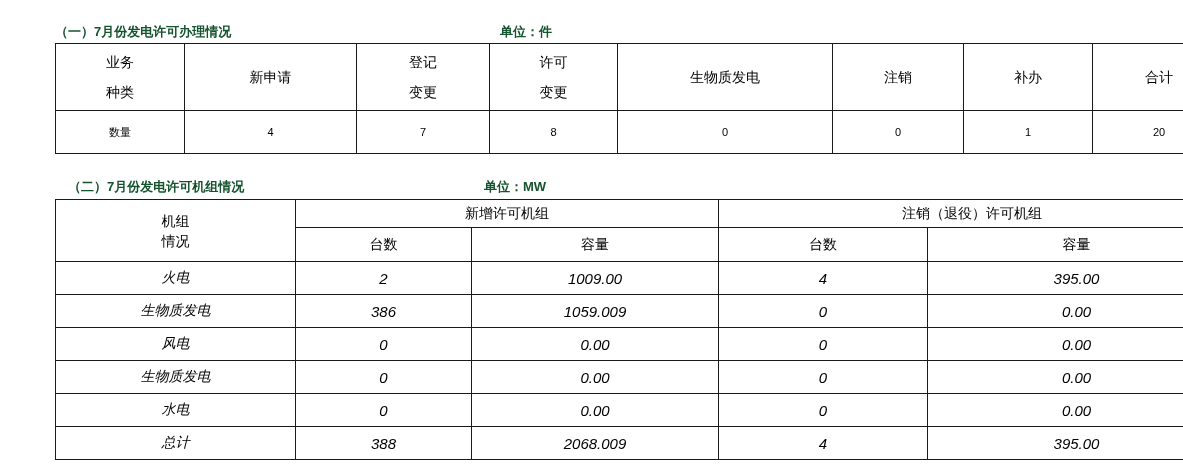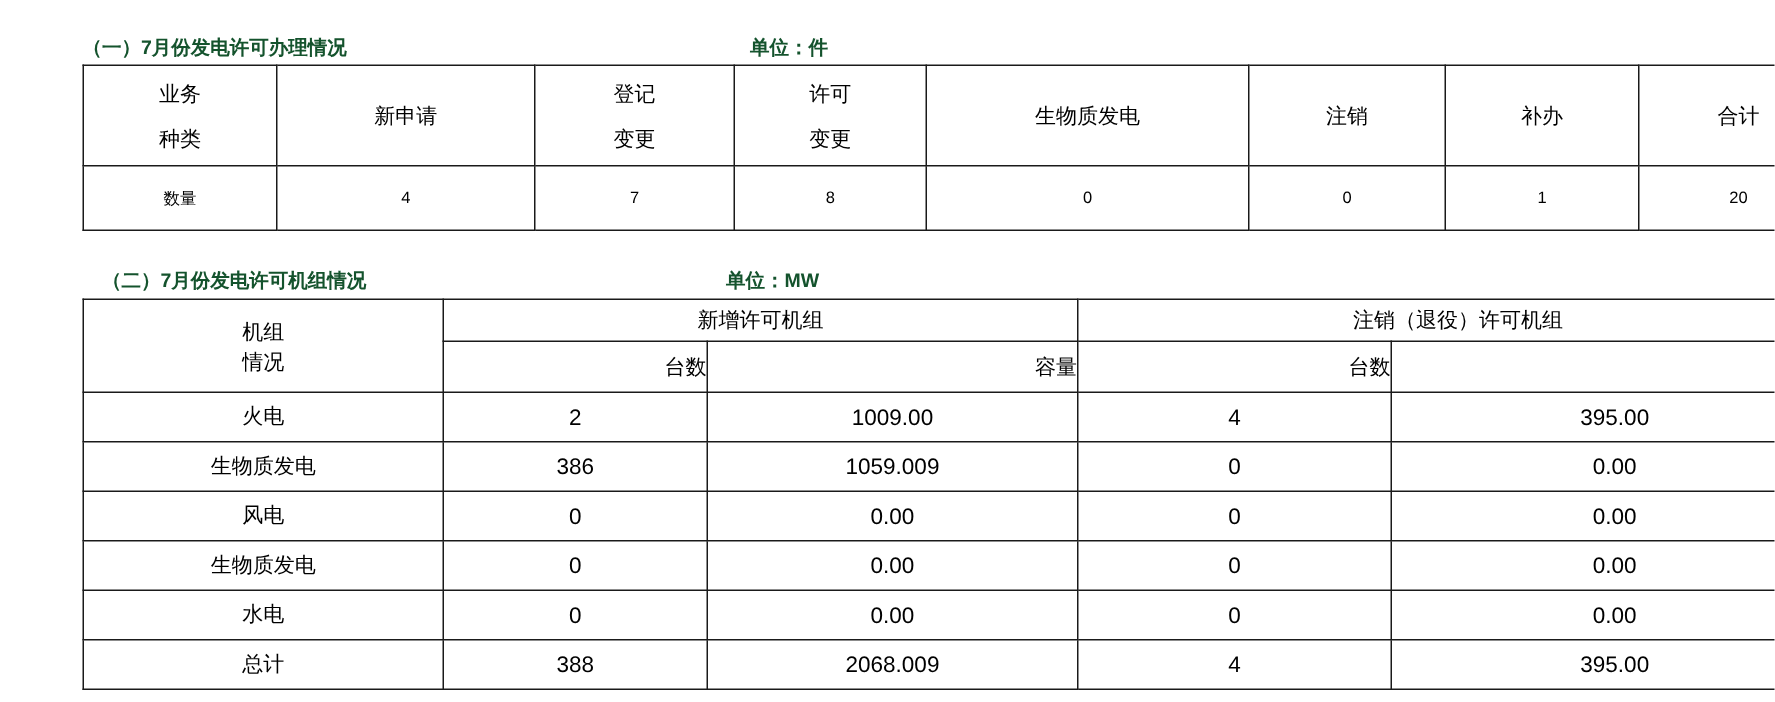--- a/index.html
+++ b/index.html
@@ -47,22 +47,22 @@
 
   
   #table1 { top: 43px; }
   #table1 .hdr th { height: 67px; line-height: 30px; }
   #table1 .data td { height: 43px; font-size: 11px; }
 
   
   #table2 { top: 199px; }
   #table2 .h1 th { height: 28px; }
   #table2 .corner { line-height: 20px; }
-  #table2 .h2 th { height: 34px; text-align: right; }
-  #table2 td { height: 33px; font-size: 15px; }
+  #table2 .h2 th { height: 34px; }
+  #table2 td { height: 33px; font-size: 15px; font-style: italic; }
   #table2 td.rowname { font-size: 14px; }
 </style>
 </head>
 <body>
 
 <div id="title1" class="title">（一）7月份发电许可办理情况</div>
 <div id="unit1" class="title">单位：件</div>
 
 <table id="table1">
   <colgroup>

